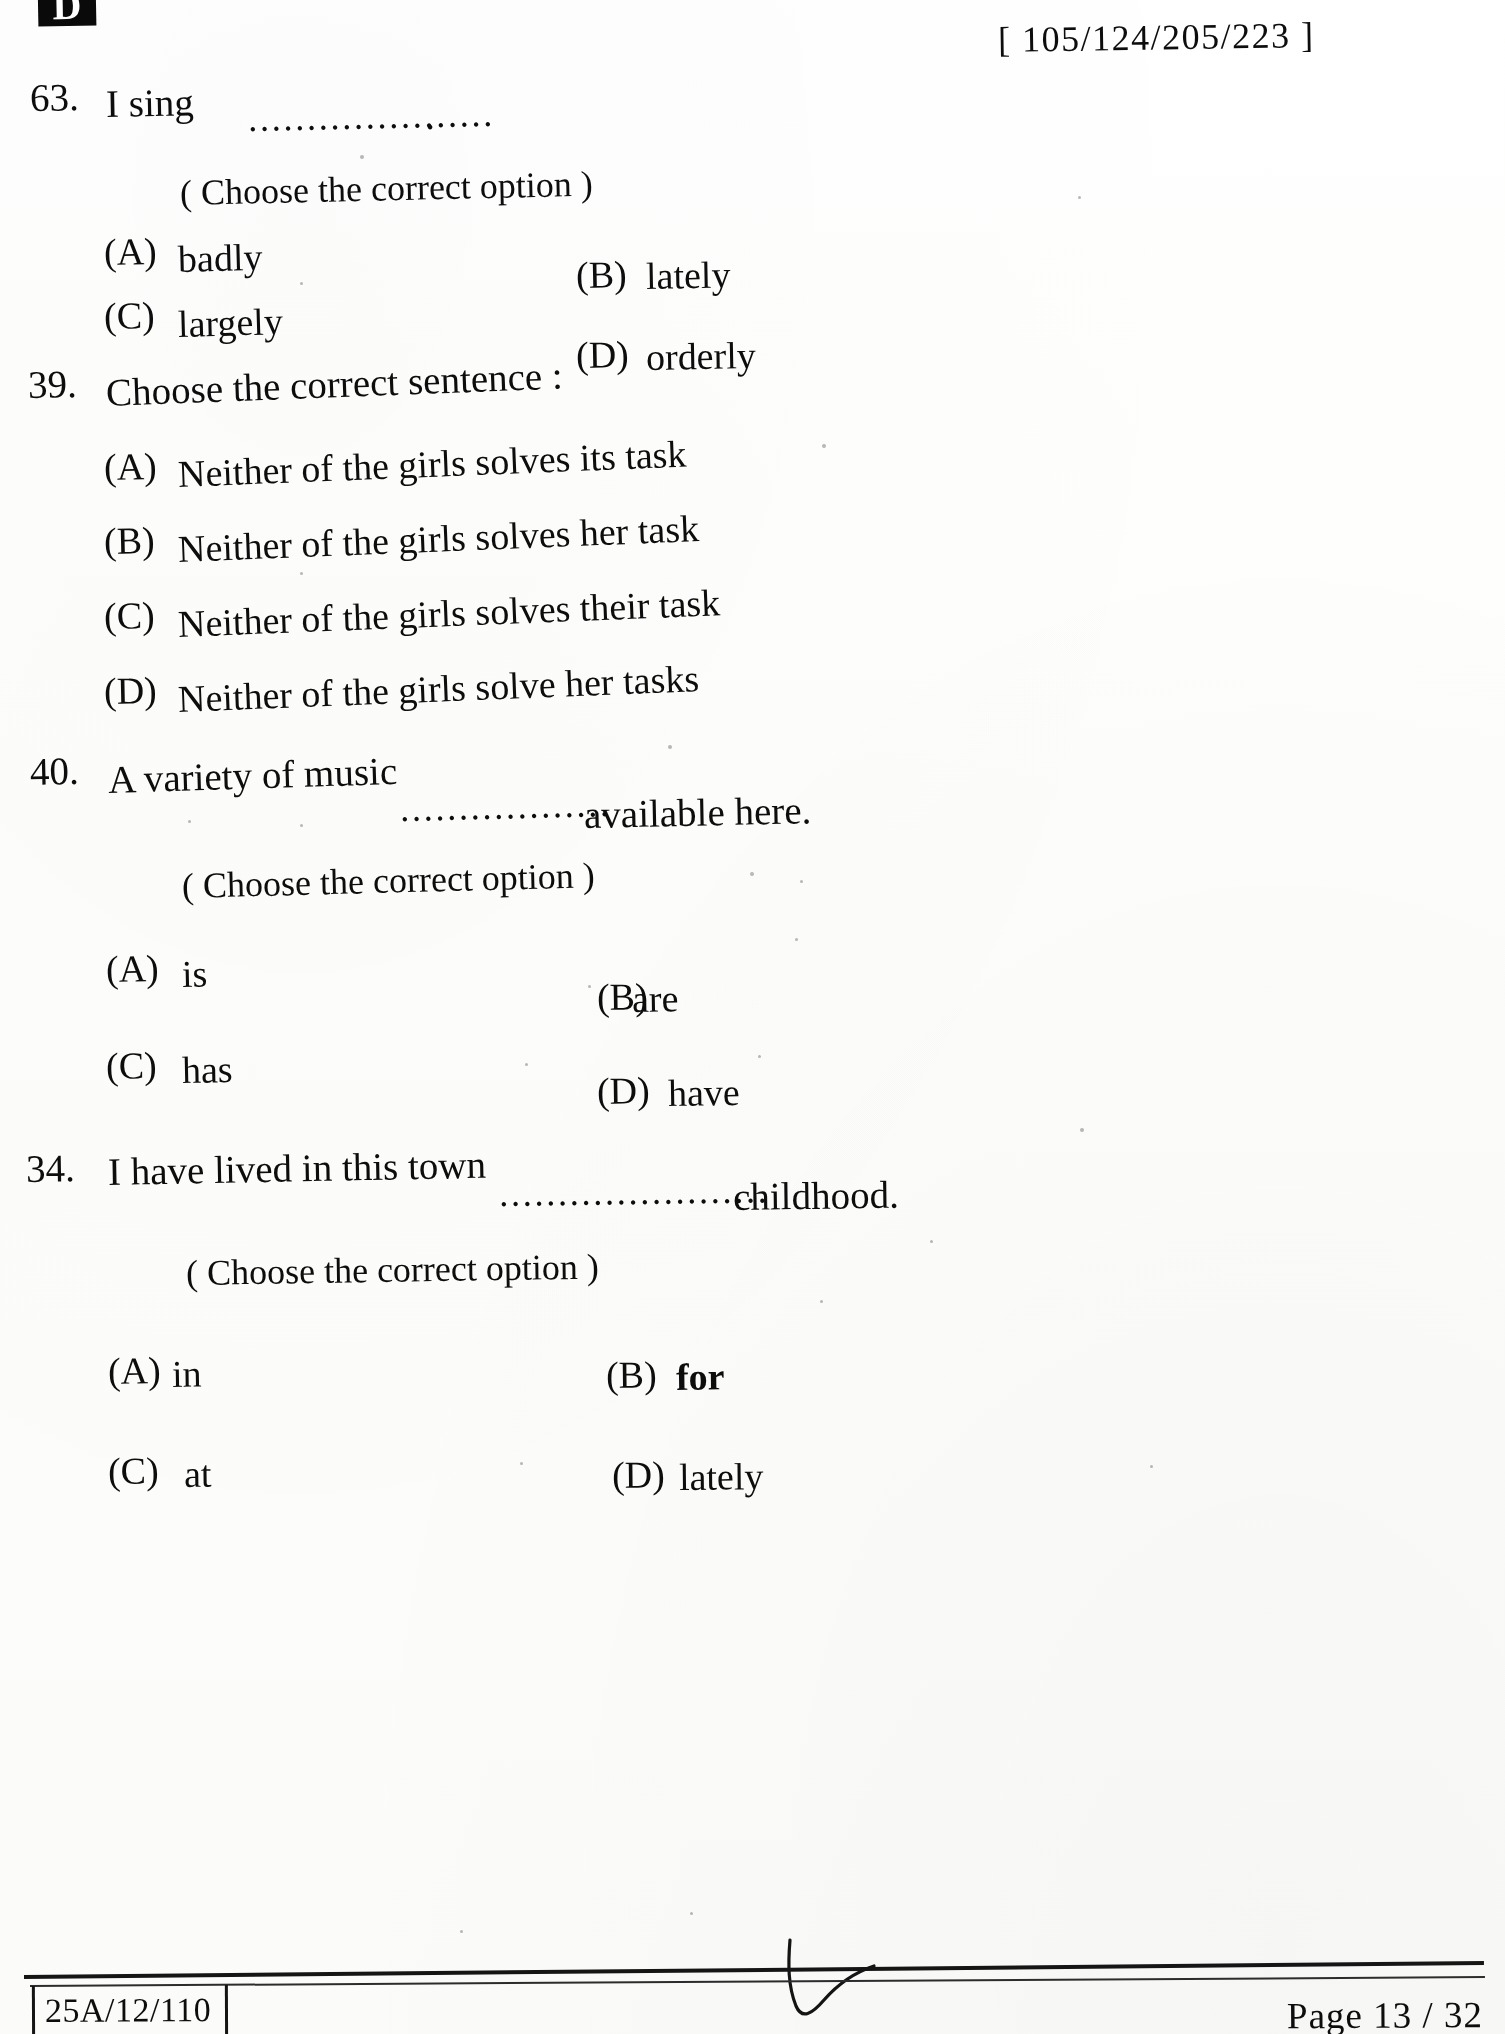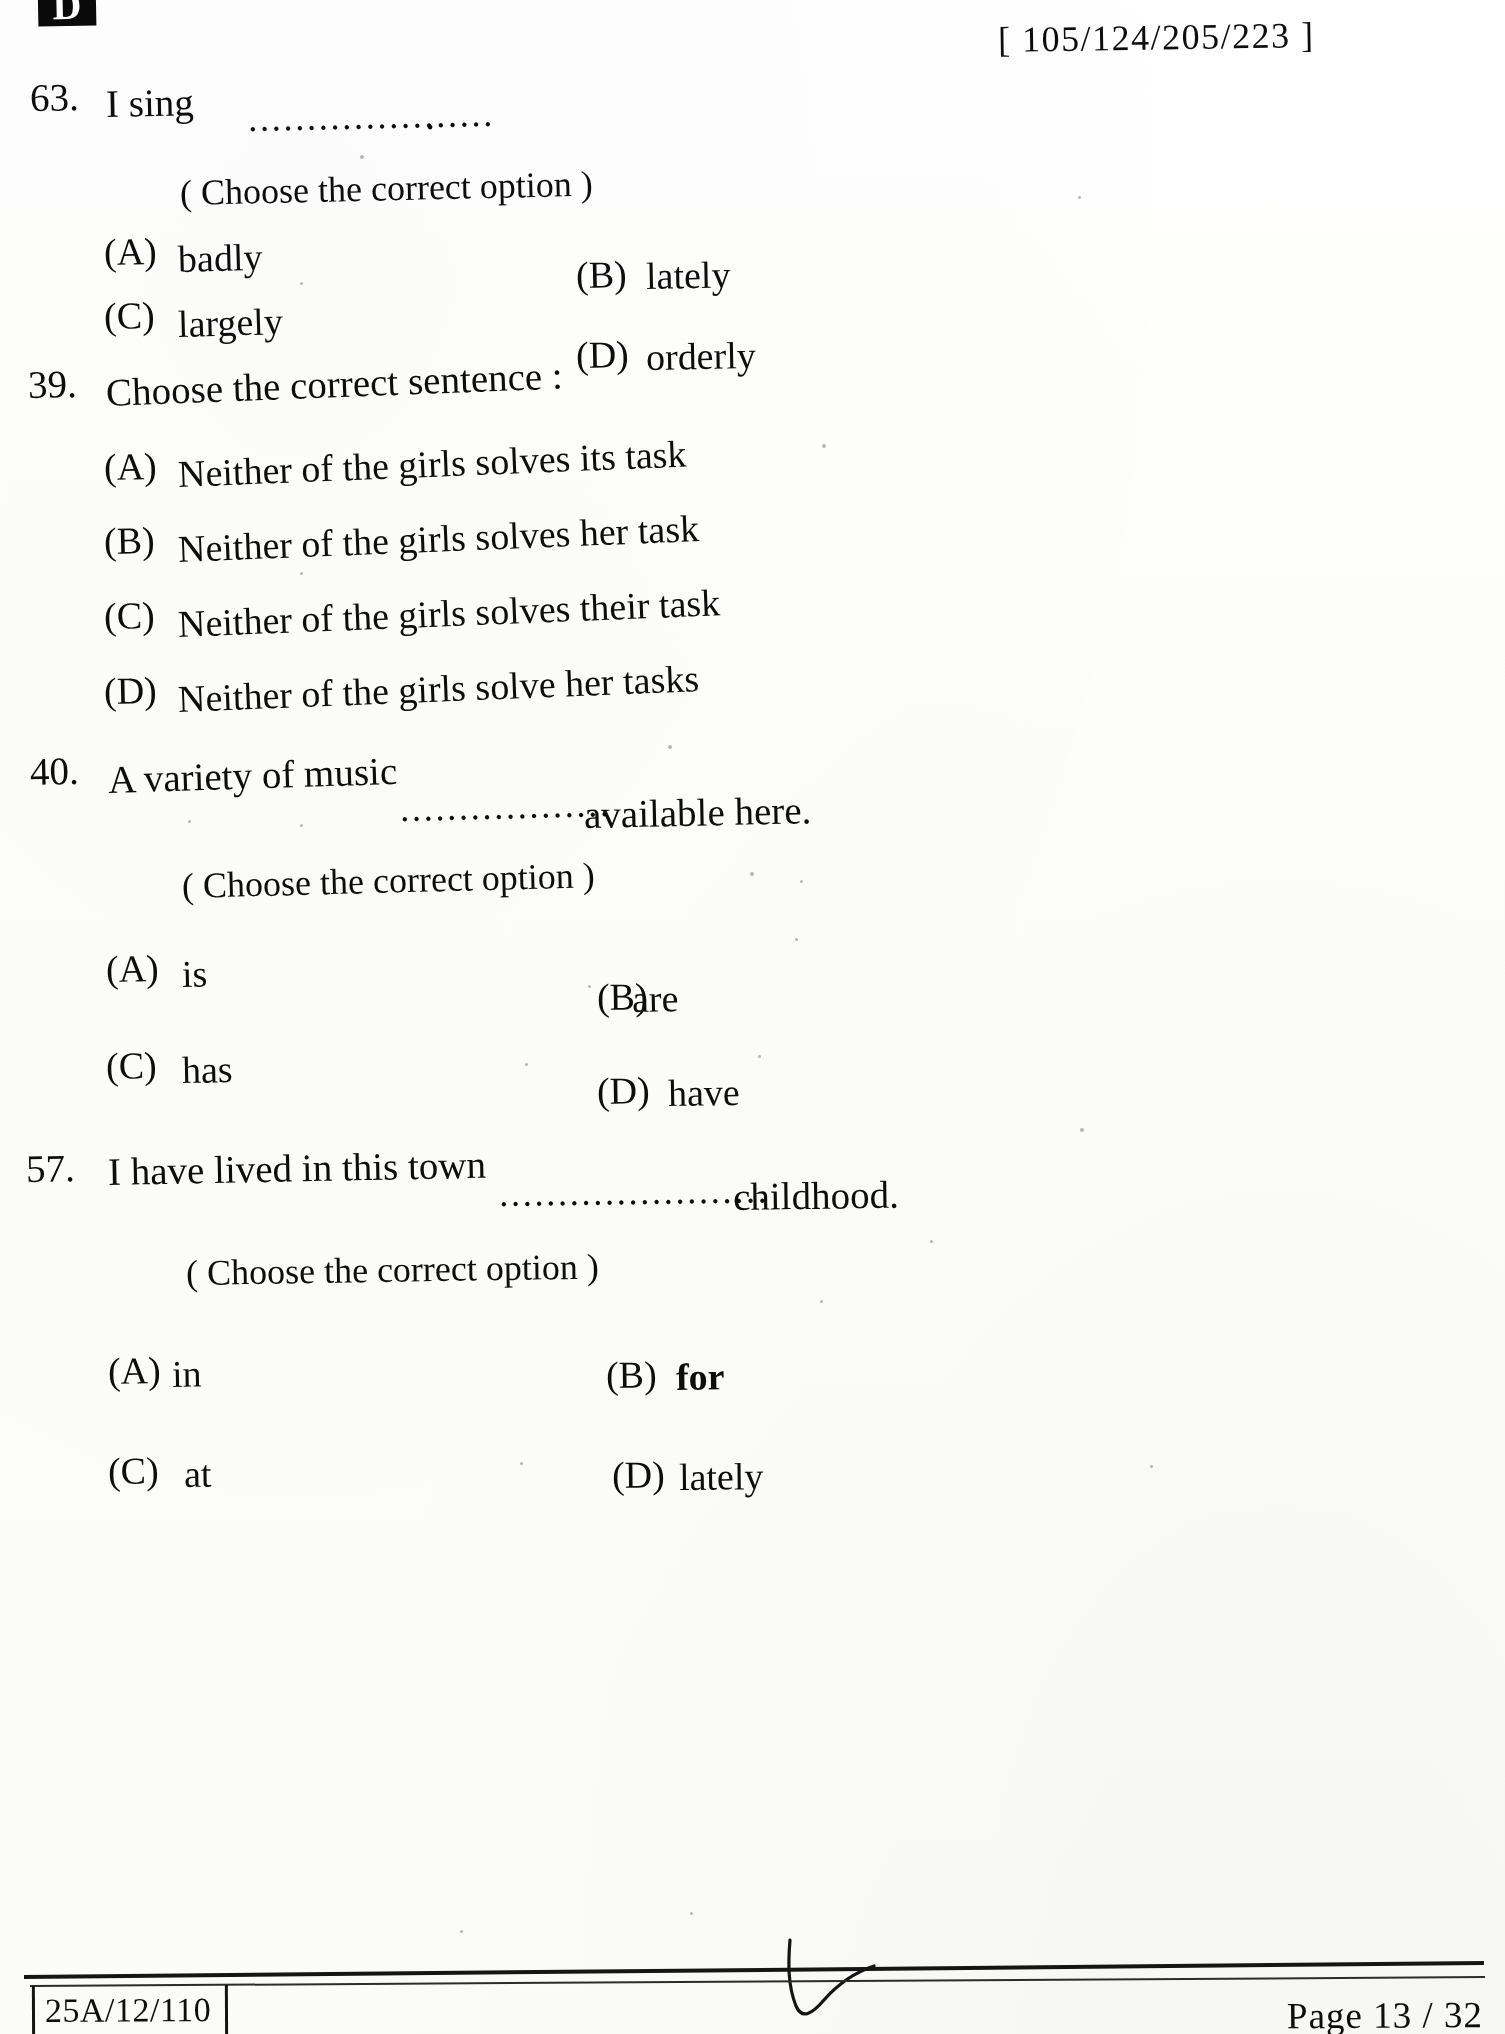--- a/index.html
+++ b/index.html
@@ -204,21 +204,21 @@
 
 <div class="t opt" style="left:597px; top:978px; transform:rotate(-0.9deg);">(B)</div>
 <div class="t opt" style="left:632px; top:980px; transform:rotate(-0.9deg);">are</div>
 
 <div class="t opt" style="left:106px; top:1047px; transform:rotate(-1.1deg);">(C)</div>
 <div class="t opt" style="left:182px; top:1051px; transform:rotate(-1.1deg);">has</div>
 
 <div class="t opt" style="left:597px; top:1072px; transform:rotate(-0.9deg);">(D)</div>
 <div class="t opt" style="left:668px; top:1074px; transform:rotate(-0.9deg);">have</div>
 
-<div class="t qnum" style="left:26px; top:1149px; transform:rotate(-1.0deg);">57.</div>
+<div class="t qnum" style="left:26px; top:1149px; transform:rotate(-1.0deg);">34.</div>
 <div class="t qtext" style="left:108px; top:1152px; transform:rotate(-1.1deg);">I have lived in this town</div>
 <div class="t dots" style="left:499px; top:1175px; transform:rotate(-0.8deg);">.......................</div>
 <div class="t qtext" style="left:733px; top:1177px; transform:rotate(-0.8deg);">childhood.</div>
 
 <div class="t instr" style="left:186px; top:1255px; transform:rotate(-0.9deg);">( Choose the correct option )</div>
 
 <div class="t opt" style="left:108px; top:1352px; transform:rotate(-0.9deg);">(A)</div>
 <div class="t opt" style="left:172px; top:1355px; transform:rotate(-0.9deg);">in</div>
 
 <div class="t opt" style="left:606px; top:1356px; transform:rotate(-0.7deg);">(B)</div>

